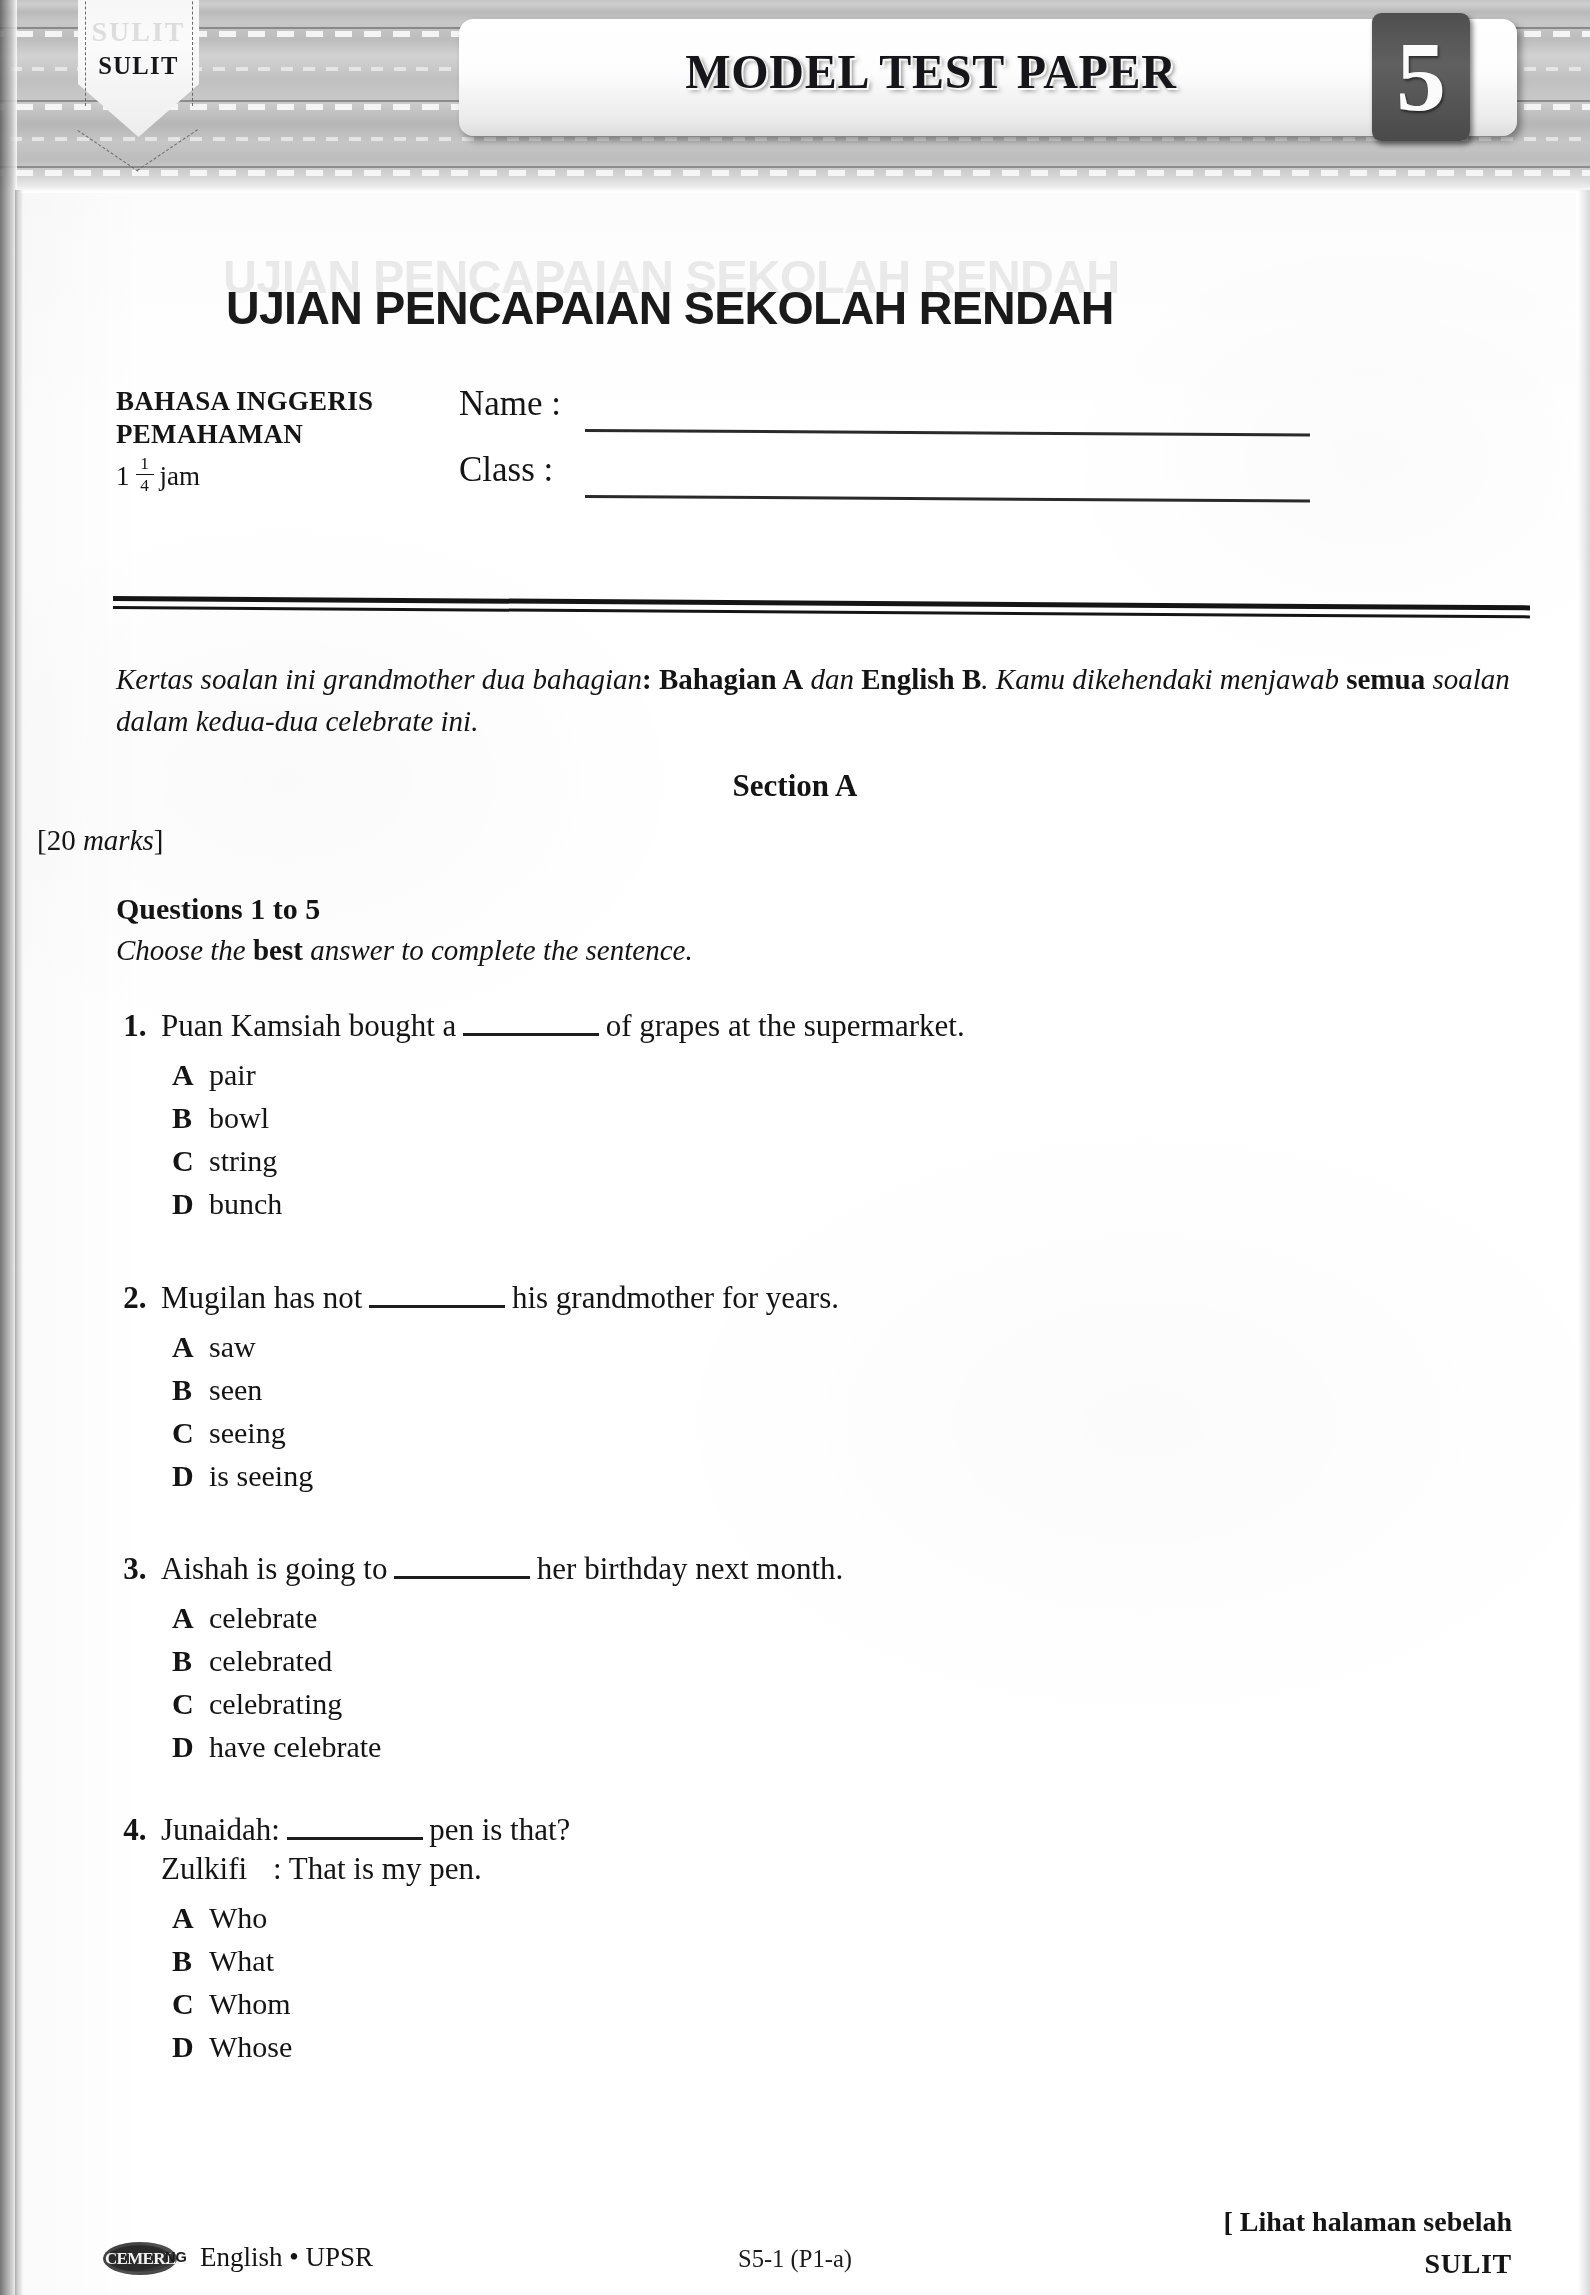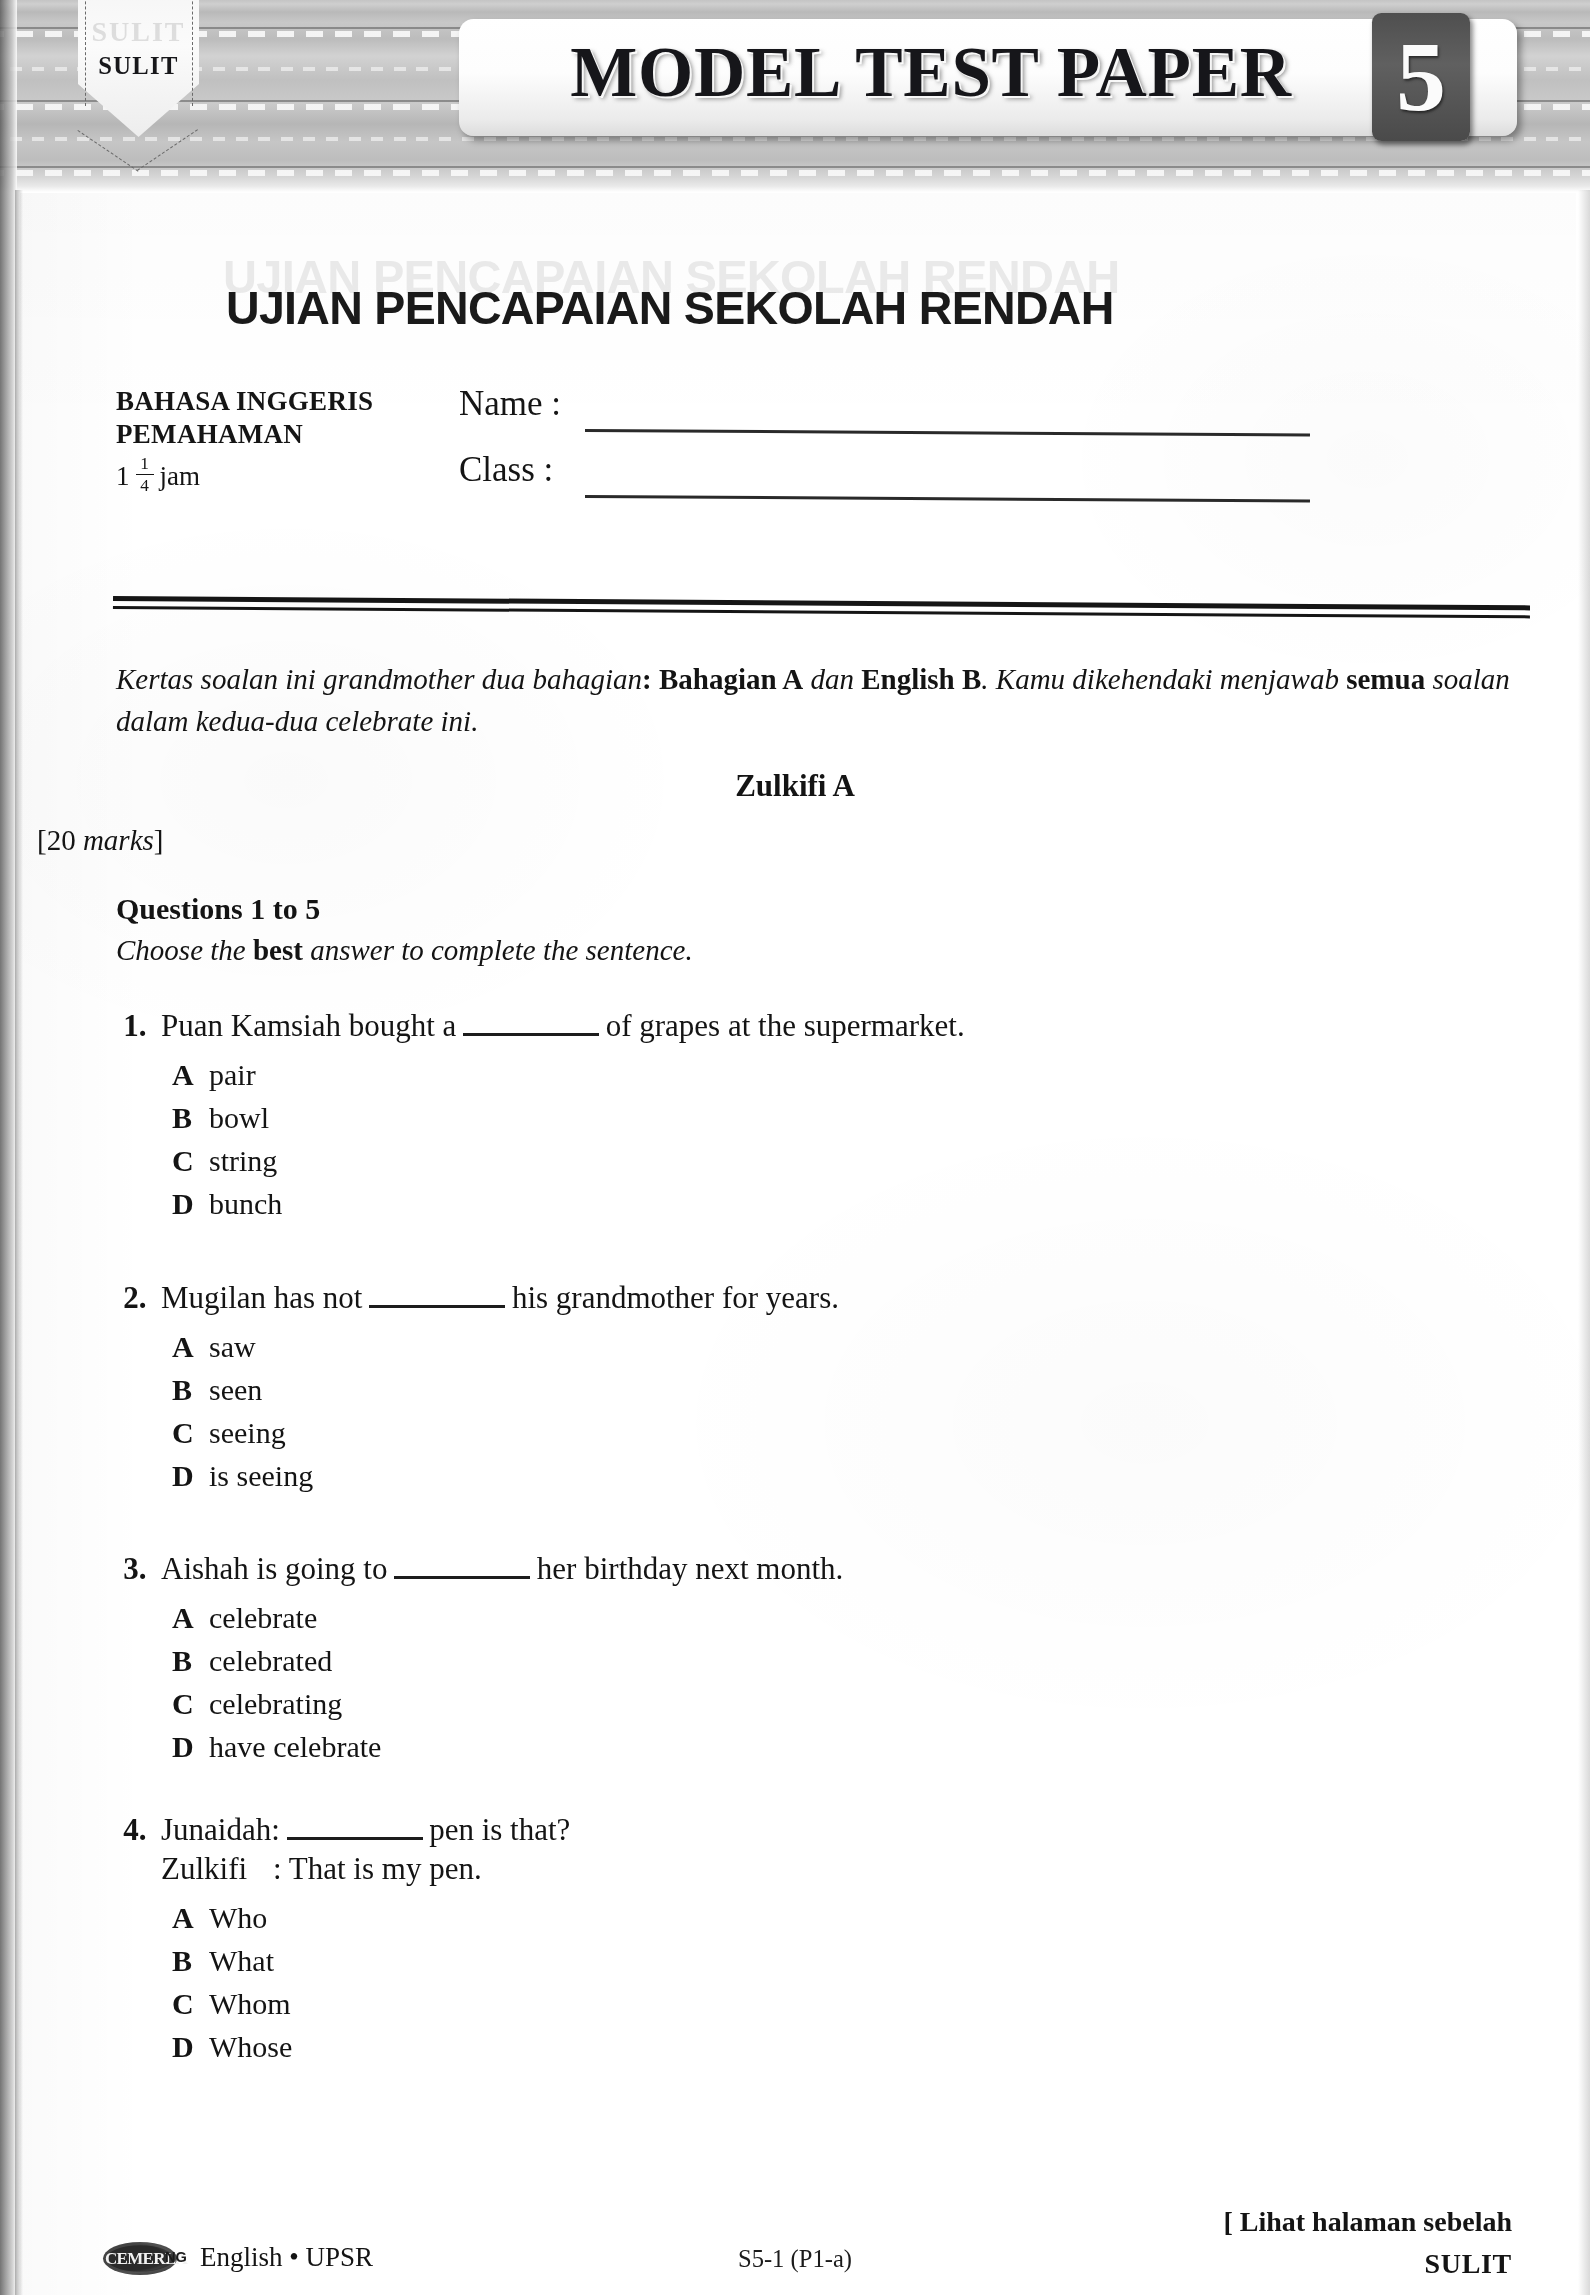--- a/index.html
+++ b/index.html
@@ -162,21 +162,21 @@
     border-radius: 14.6px;
     box-shadow: 4px 4.7px 7.3px rgba(0,0,0,0.35);
   }
   .plaque-title {
     position: absolute;
     left: 472px; top: 32px;
     width: 918px;
     text-align: center;
     font-family: "Liberation Serif", "DejaVu Serif", serif;
     font-weight: bold;
-    font-size: 71px;
+    font-size: 48px;
     line-height: 80px;
     letter-spacing: 0.7px;
     color: #16161a;
     text-shadow: 2px 2px 0 rgba(255,255,255,0.9), 3.3px 3.3px 4px rgba(60,60,60,0.55);
     white-space: nowrap;
   }
   .numbox {
     position: absolute;
     left: 1372px; top: 13.3px;
     width: 98px; height: 128px;
@@ -545,21 +545,21 @@
 
     <div class="instructions">
       <span>Kertas soalan ini grandmother dua bahagian</span><b>:</b>
       <b>Bahagian A</b>
       <span>dan</span>
       <b>English B</b><span>. Kamu dikehendaki menjawab</span>
       <b>semua</b>
       <span>soalan dalam kedua-dua celebrate ini.</span>
     </div>
 
-    <div class="section-head">Zulkifi A</div>
+    <div class="section-head">Section A</div>
     <div class="marks"><span>[20 </span><i>marks</i><span>]</span></div>
 
     <div class="q-range">Questions 1 to 5</div>
     <div class="q-instruction"><span>Choose the </span><b>best</b><span> answer to complete the sentence.</span></div>
 
     <div class="question" style="top:814px;">
       <div class="q-stem">
         <span class="q-num">1.</span>
         <span class="q-text">
           <span>Puan Kamsiah bought a</span>

